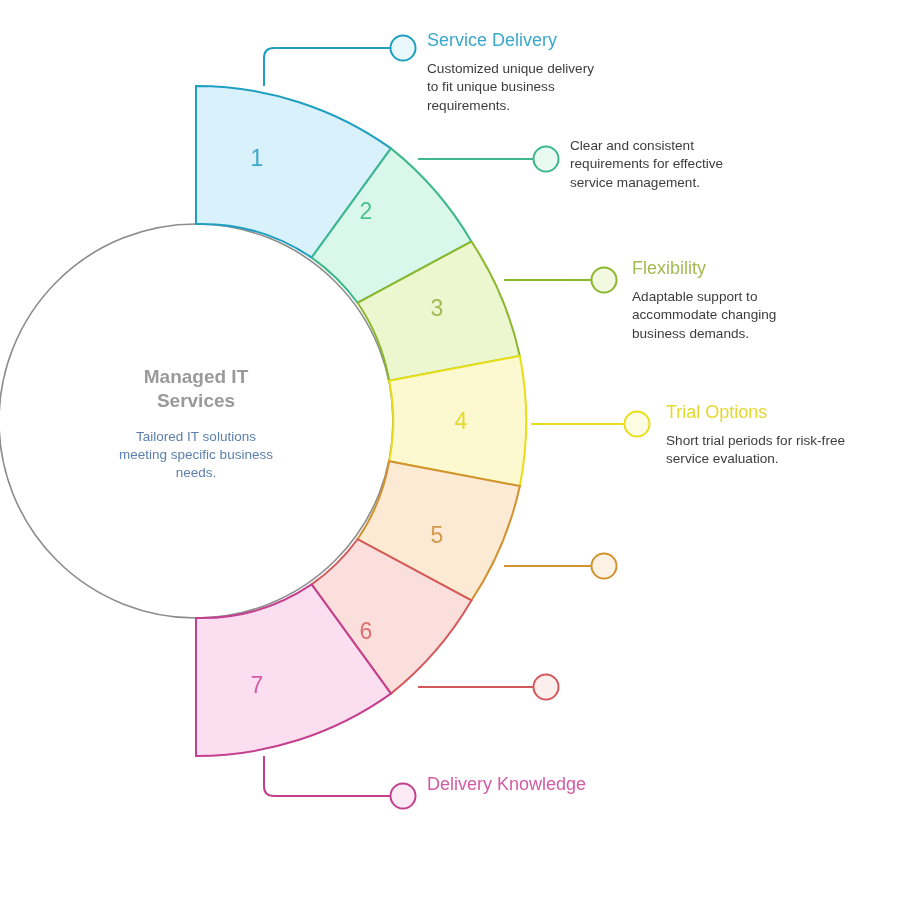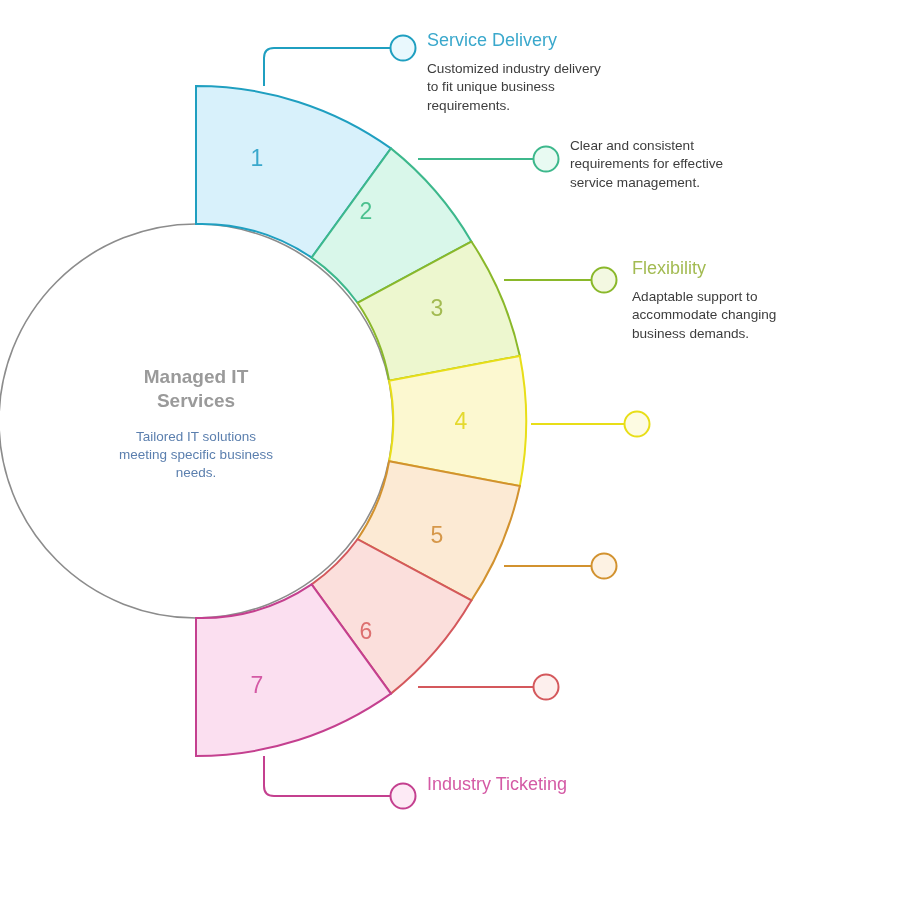--- a/index.html
+++ b/index.html
@@ -125,21 +125,21 @@
       <text class="center-title" x="196" y="407">Services</text>
       <text class="center-sub" x="196" y="441">Tailored IT solutions</text>
       <text class="center-sub" x="196" y="459">meeting specific business</text>
       <text class="center-sub" x="196" y="477">needs.</text>
     </g>
   </svg>
 
   <div class="callout" style="left:427px; top:29px;">
     <div class="callout-title" style="color:#3aa8cc;">Service Delivery</div>
     <div class="callout-desc">
-      <span>Customized industry delivery</span><br>
+      <span>Customized unique delivery</span><br>
       <span>to fit unique business</span><br>
       <span>requirements.</span>
     </div>
   </div>
 
   <div class="callout" style="left:570px; top:137px;">
     <div class="callout-desc" style="max-width:260px;">
       <span>Clear and consistent</span><br>
       <span>requirements for effective</span><br>
       <span>service management.</span>
@@ -148,20 +148,27 @@
 
   <div class="callout" style="left:632px; top:257px;">
     <div class="callout-title" style="color:#a3bb52;">Flexibility</div>
     <div class="callout-desc">
       <span>Adaptable support to</span><br>
       <span>accommodate changing</span><br>
       <span>business demands.</span>
     </div>
   </div>
 
+  <div class="callout" style="left:666px; top:401px;">
+    <div class="callout-title" style="color:#e4d92f;">Trial Options</div>
+    <div class="callout-desc" style="max-width:220px;">
+      <span>Short trial periods for risk-free</span><br>
+      <span>service evaluation.</span>
+    </div>
+  </div>
 
 
 
   <div class="callout" style="left:427px; top:773px;">
-    <div class="callout-title" style="color:#d45aa5;">Industry Ticketing</div>
+    <div class="callout-title" style="color:#d45aa5;">Delivery Knowledge</div>
   </div>
 
 </div>
 
 </body></html>

